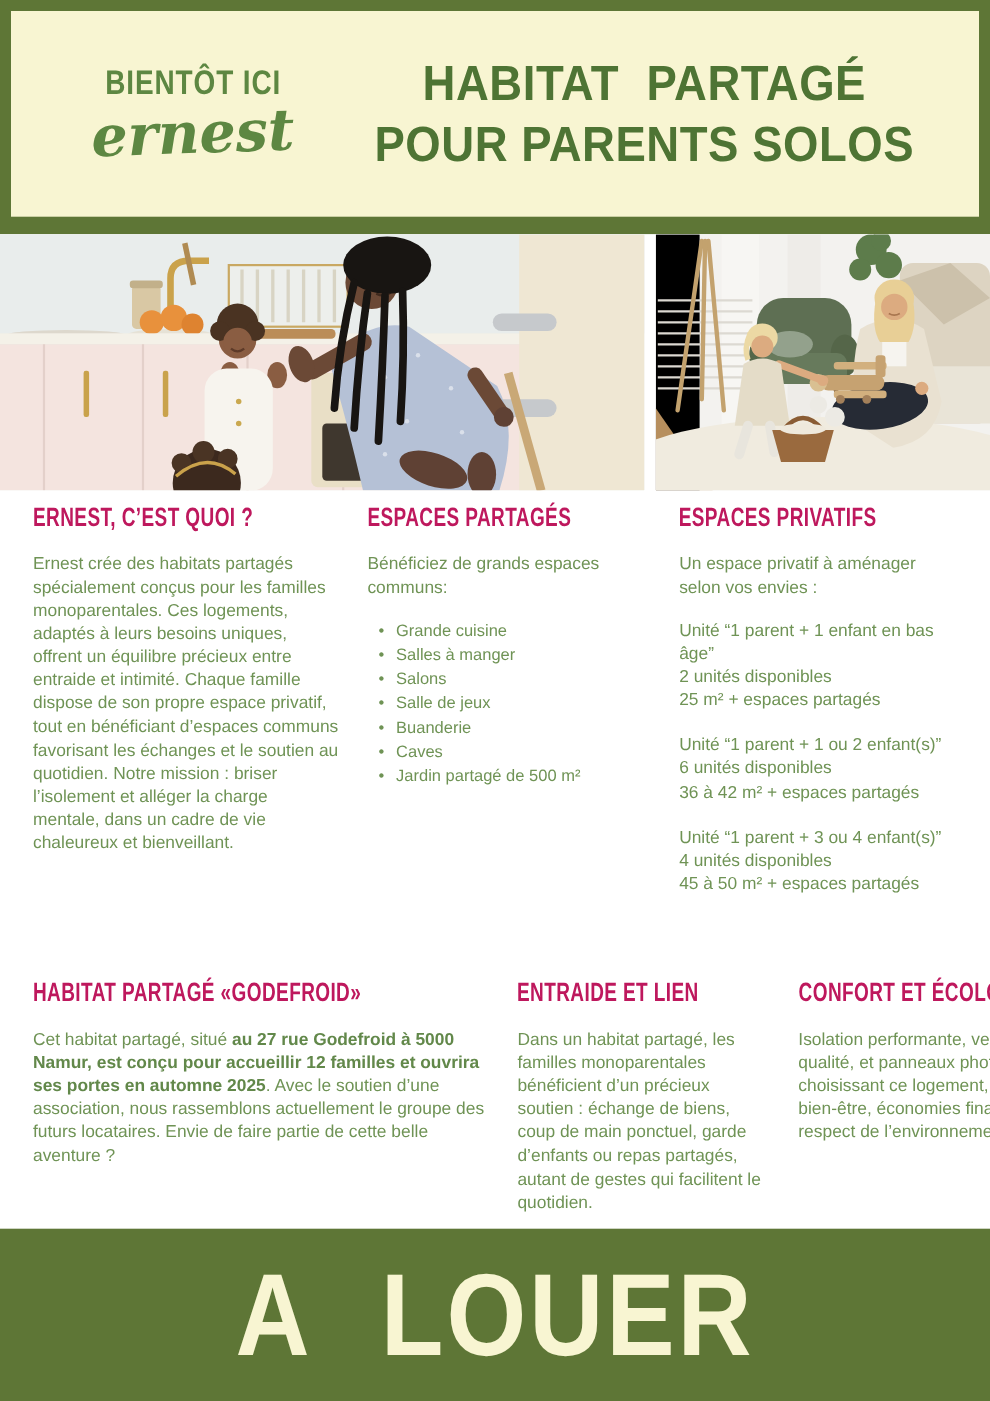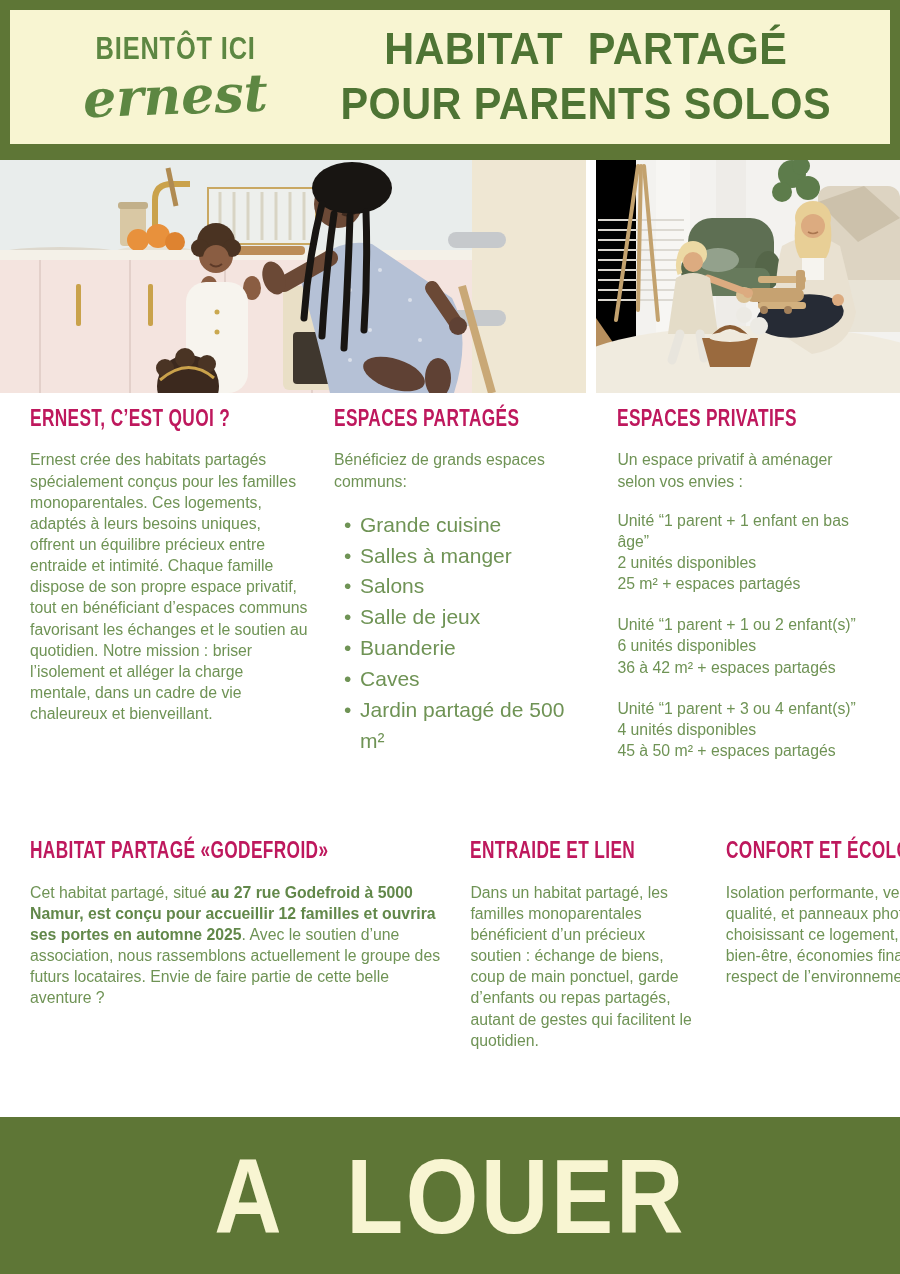--- a/index.html
+++ b/index.html
@@ -5,21 +5,21 @@
   * { margin:0; padding:0; box-sizing:border-box; }
   html,body { background:#ffffff; }
   .page {
     position:relative; width:900px; height:1274px; margin:0 auto;
     background:#ffffff; overflow:hidden; display:flex; flex-direction:column;
     font-family:"Liberation Sans", sans-serif; color:#6f9355;
   }
   
   .top-band { background:#5e7636; padding:10px 10px 16px 10px; flex:none; }
   .banner {
-    background:#f8f5d2; height:134px; display:flex; align-items:center;
+    background:#f8f5d2; height:187px; display:flex; align-items:center;
     padding:0 30px;
   }
   .banner-left { width:33%; text-align:center; }
   .pretitle {
     display:inline-block; color:#5d8742; font-weight:bold; font-size:31px;
     letter-spacing:1px; transform:scaleX(0.82); transform-origin:center;
     white-space:nowrap;
   }
   .brand-script {
     display:block; color:#5d8742; font-family:"DejaVu Serif", serif;
@@ -46,21 +46,21 @@
   h3.sec {
     color:#be185d; font-size:24px; font-weight:bold; line-height:1.1;
     margin-bottom:18px; white-space:nowrap;
   }
   h3.sec span { display:inline-block; transform:scaleX(0.72); transform-origin:left; letter-spacing:0.5px; }
   .body-text { font-size:15.8px; line-height:1.34; color:#6f9355; }
   .body-text strong { color:#62884a; }
   .intro { font-size:15.8px; line-height:1.34; margin-bottom:18px; }
   ul.shared-list { list-style:none; margin-left:8px; }
   ul.shared-list li {
-    font-size:21px; line-height:1.47; padding-left:18px; position:relative;
+    font-size:15px; line-height:1.47; padding-left:18px; position:relative;
   }
   ul.shared-list li::before {
     content:"•"; position:absolute; left:2px; color:#6f9355;
   }
   .unit { margin-bottom:20px; font-size:15.8px; line-height:1.34; }
   
   .footer {
     flex:none; height:157px; background:#5e7636; display:flex;
     align-items:center; justify-content:center;
   }

